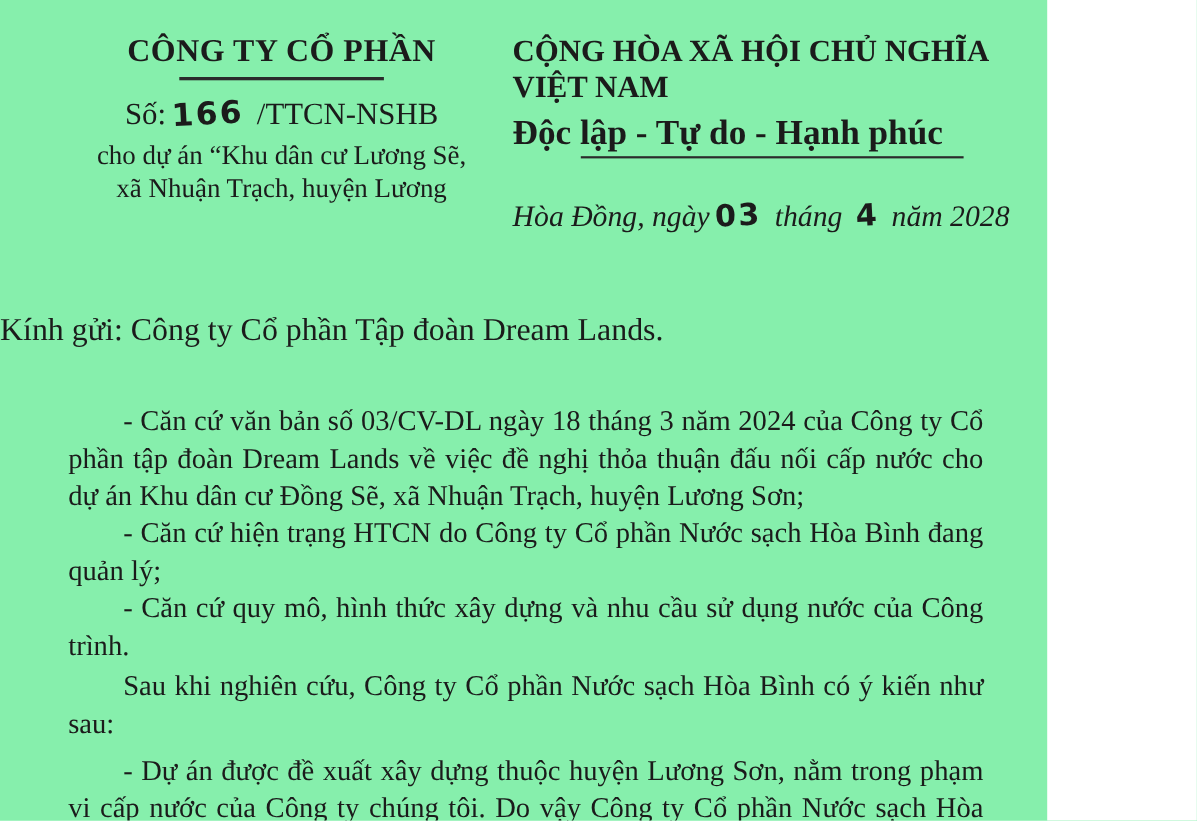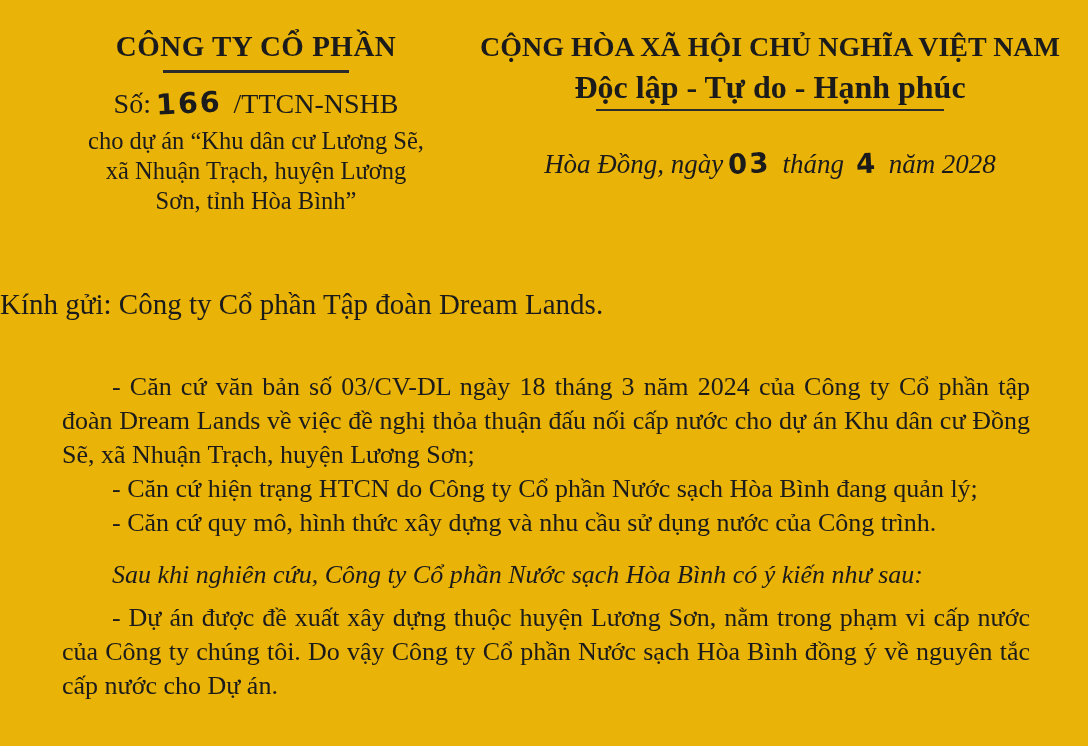--- a/index.html
+++ b/index.html
@@ -1,20 +1,20 @@
 <!DOCTYPE html>
 <html><head>
 <meta charset="utf-8">
 <style>
   html, body { margin: 0; padding: 0; }
   .page {
     position: relative;
-    width: 1088px;
+    width: 952px;
     height: 746px;
-    background: #eab308;
+    background: #86efac;
     color: #1b1b1b;
     font-family: "Liberation Serif", serif;
     overflow: hidden;
   }
   .header-row {
     display: flex;
     padding-top: 30px;
   }
   .sender-col {
     width: 420px;
@@ -48,21 +48,20 @@
     letter-spacing: 2px;
     margin: 0 5px;
     font-size: 1.02em;
   }
   .subject {
     font-size: 24.5px;
     line-height: 30px;
   }
   .national-col {
     flex: 1 1 auto;
-    text-align: center;
     padding-right: 14px;
   }
   .country-line {
     font-weight: 700;
     font-size: 28px;
     line-height: 33px;
   }
   .motto-line {
     font-weight: 700;
     font-size: 32px;
@@ -88,40 +87,39 @@
   .body-text {
     margin: 48px 58px 0 62px;
   }
   .para {
     font-size: 26px;
     line-height: 34px;
     text-align: justify;
     text-indent: 50px;
     margin: 0;
   }
-  .para.gap-sm { margin-top: 18px; font-style: italic; }
+  .para.gap-sm { margin-top: 3px; }
   .para.gap-md { margin-top: 9px; }
 </style>
 </head>
 <body>
 
 <div class="page">
 
   <div class="header-row">
 
     <div class="sender-col">
       <div class="org-name">CÔNG TY CỔ PHẦN</div>
       <div class="sender-rule"></div>
       <div class="doc-number"><span>Số:</span><span class="hand">166</span>
         <span>/TTCN-NSHB</span>
       </div>
       <div class="subject">
         <div>cho dự án “Khu dân cư Lương Sẽ,</div>
         <div>xã Nhuận Trạch, huyện Lương</div>
-        <div>Sơn, tỉnh Hòa Bình”</div>
       </div>
     </div>
 
     <div class="national-col">
       <div class="country-line">CỘNG HÒA XÃ HỘI CHỦ NGHĨA VIỆT NAM</div>
       <div class="motto-line">Độc lập - Tự do - Hạnh phúc</div>
       <div class="national-rule"></div>
       <div class="date-line">
         <span>Hòa Đồng, ngày</span><span class="hand">03</span>
         <span>tháng</span>

